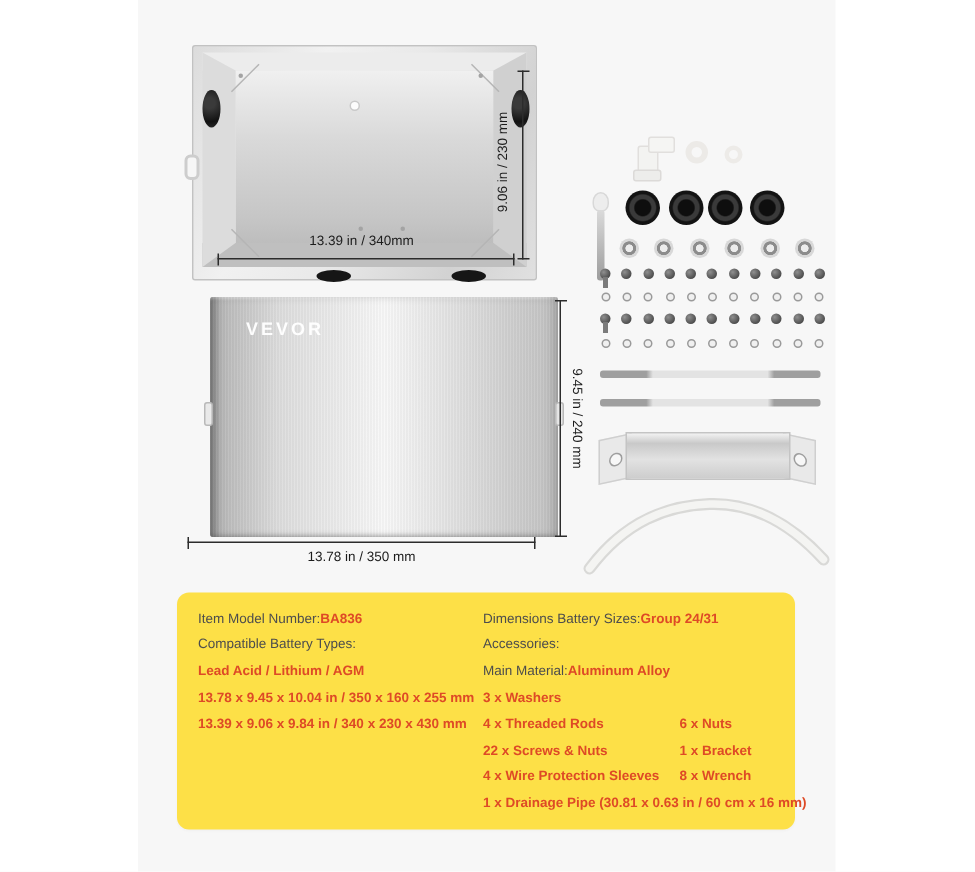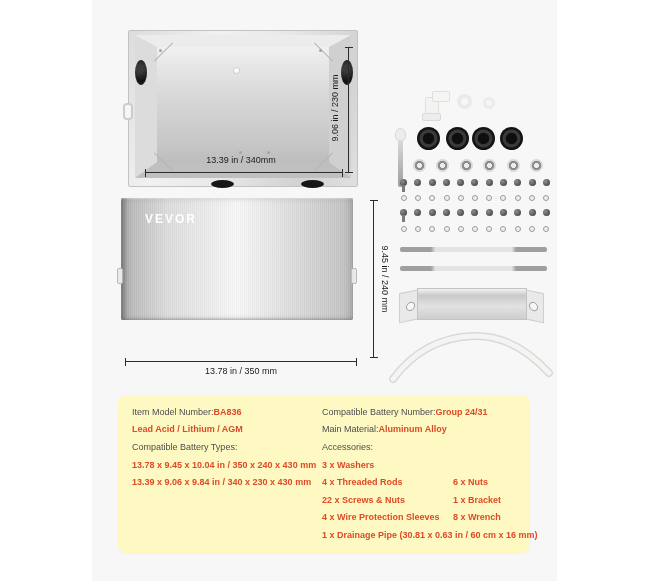--- a/index.html
+++ b/index.html
@@ -30,21 +30,21 @@
   .dim-h::before { left:0; } .dim-h::after { right:0; }
   .dim-v { position:absolute; width:0; border-left:1px solid #2c2c2c; }
   .dim-v::before,.dim-v::after { content:""; position:absolute; left:-4px; width:8px; height:1px; background:#2c2c2c; }
   .dim-v::before { top:0; } .dim-v::after { bottom:0; }
   .dim-label { position:absolute; font-size:9px; color:#1c1c1c; white-space:nowrap;
     transform:translate(-50%,-50%); }
   .rot-ccw { transform:translate(-50%,-50%) rotate(-90deg); }
   .rot-cw  { transform:translate(-50%,-50%) rotate(90deg); }
 
   
-  .photo-front { position:absolute; left:29px; top:198px; width:232px; height:122px; border-radius:2px;
+  .photo-front { position:absolute; left:48px; top:198px; width:232px; height:160px; border-radius:2px;
     background:linear-gradient(90deg,#8f8f8f 0,#b7b7b7 3%,#dddddd 20%,#f0f0f0 42%,#f8f8f8 50%,#eaeaea 62%,#d0d0d0 85%,#c0c0c0 100%);
     box-shadow: inset 6px 0 8px -4px rgba(70,70,70,.55), inset -6px 0 8px -4px rgba(90,90,90,.4),
                 inset 0 2px 2px -1px rgba(255,255,255,.7), inset 0 -2px 3px -1px rgba(95,95,95,.4); }
   .photo-front::after { content:""; position:absolute; inset:0;
     background:repeating-linear-gradient(90deg, rgba(255,255,255,.07) 0 1px, rgba(110,110,110,.05) 1px 2px); }
   .fr-logo { position:absolute; left:24px; top:14px; font-size:12px; font-weight:bold;
     letter-spacing:2px; color:rgba(255,255,255,.96); z-index:2; }
   .latch { position:absolute; top:70px; width:6px; height:16px; background:#e9e9e9;
     border:1px solid #b9b9b9; border-radius:2px; }
 
@@ -82,21 +82,21 @@
   .brk-strip { left:22px; top:203px; width:110px; height:32px; border:1px solid #c4c4c4;
     background:linear-gradient(180deg,#f2f2f2,#c9c9c9 22%,#e2e2e2 58%,#cdcdcd); }
   .brk-tab { top:206px; width:22px; height:30px; background:#e9e9e9; border:1px solid #cfcfcf; }
   .brk-tab.l { left:4px;  transform:skewY(-12deg); }
   .brk-tab.r { left:127px; transform:skewY(12deg); }
   .brk-hole { top:10px; left:6px; width:9px; height:9px; border-radius:50%; background:#f7f7f7; border:1px solid #9e9e9e; }
   .pipe-svg { left:-8px; top:238px; }
 
   
   .spec-card { position:absolute; left:26px; top:395px; width:412px; height:158px;
-    background:#fef9c3; border-radius:8px; box-shadow:0 1px 2px rgba(0,0,0,.03); }
+    background:#fde047; border-radius:8px; box-shadow:0 1px 2px rgba(0,0,0,.03); }
   .spec-col { position:absolute; top:8px; }
   .col-l { left:14px; } .col-r { left:204px; width:200px; }
   .spec-line { position:relative; height:17.6px; display:flex; align-items:center;
     font-size:9px; white-space:nowrap; }
   .l { color:#4d4d4d; }
   .v { color:#de4a26; font-weight:700; }
   .sub2 { position:absolute; left:131px; }
 </style>
 </head>
 <body>
@@ -222,45 +222,45 @@
     </svg>
   </div>
 
   <div class="spec-card">
     <div class="spec-col col-l">
       <div class="spec-line">
         <span class="l">Item Model Number: </span>
         <span class="v">BA836</span>
       </div>
       <div class="spec-line">
+        <span class="l">Compatible Battery Types:</span>
+      </div>
+      <div class="spec-line">
         <span class="v">Lead Acid / Lithium / AGM</span>
       </div>
       <div class="spec-line">
-        <span class="l">Compatible Battery Types:</span>
-      </div>
-      <div class="spec-line">
-        <span class="v">13.78 x 9.45 x 10.04 in / 350 x 240 x 430 mm</span>
+        <span class="v">13.78 x 9.45 x 10.04 in / 350 x 160 x 255 mm</span>
       </div>
       <div class="spec-line">
         <span class="v">13.39 x 9.06 x 9.84 in / 340 x 230 x 430 mm</span>
       </div>
     </div>
     <div class="spec-col col-r">
       <div class="spec-line">
-        <span class="l">Compatible Battery Number: </span>
+        <span class="l">Dimensions Battery Sizes: </span>
         <span class="v">Group 24/31</span>
+      </div>
+      <div class="spec-line">
+        <span class="l">Accessories:</span>
       </div>
       <div class="spec-line">
         <span class="l">Main Material: </span>
         <span class="v">Aluminum Alloy</span>
       </div>
       <div class="spec-line">
-        <span class="l">Accessories:</span>
-      </div>
-      <div class="spec-line">
         <span class="v">3 x Washers</span>
       </div>
       <div class="spec-line">
         <span class="v">4 x Threaded Rods</span>
         <span class="v sub2">6 x Nuts</span>
       </div>
       <div class="spec-line">
         <span class="v">22 x Screws &amp; Nuts</span>
         <span class="v sub2">1 x Bracket</span>
       </div>

